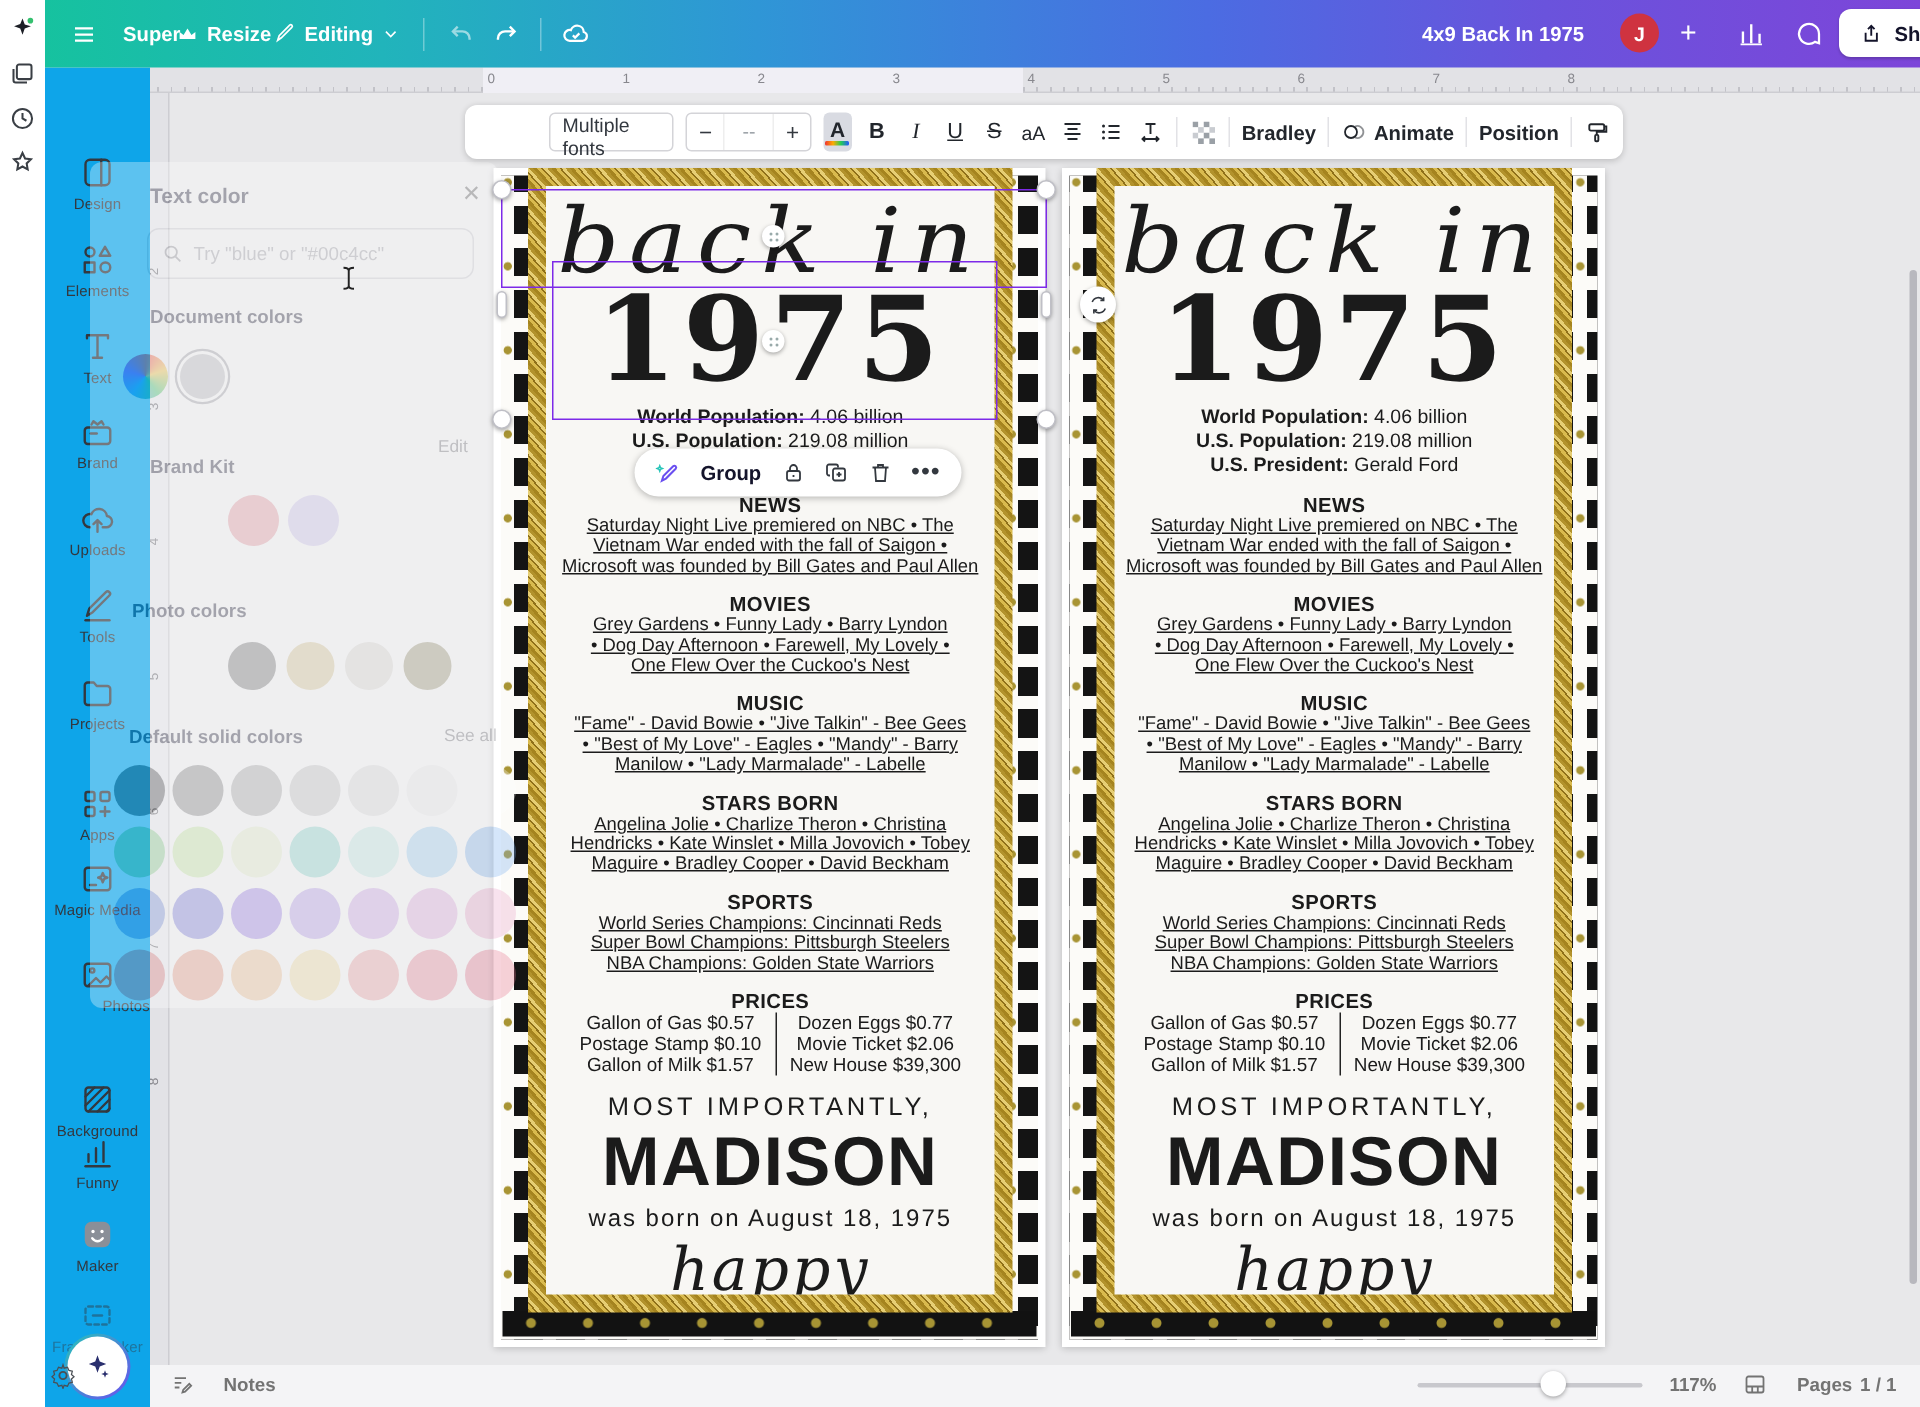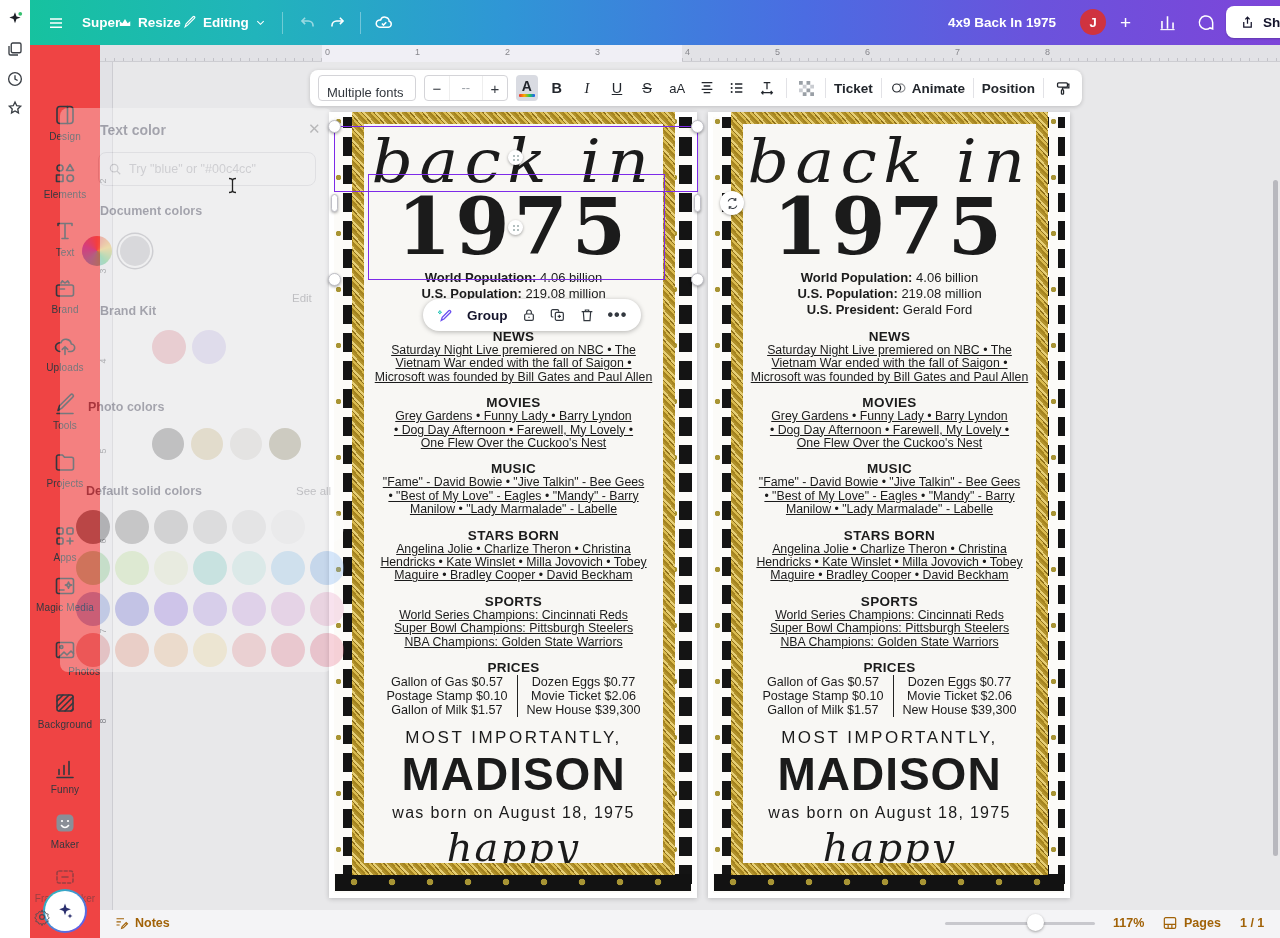--- a/index.html
+++ b/index.html
@@ -16,21 +16,21 @@
   #share-btn { background:#fff; color:#14142b; border-radius:8px; height:32px; padding:0 14px;
     display:flex; align-items:center; gap:8px; font-size:13.5px; font-weight:700; box-shadow:0 1px 2px rgba(0,0,0,.2); }
   #avatar { width:26px; height:26px; border-radius:50%; background:#cf3340; color:#fff; font-size:13px; font-weight:700;
     display:flex; align-items:center; justify-content:center; }
 
   
   #rail { left:0; top:0; width:30px; height:938px; background:#ffffff; z-index:70; }
   .rail-ic { position:absolute; left:6px; width:18px; height:18px; color:#3a3f45; }
 
   
-  #sidebar { left:30px; top:45px; width:70px; height:893px; background:#ef4444; z-index:20; }
+  #sidebar { left:30px; top:45px; width:70px; height:893px; background:#0ea5e9; z-index:20; }
   .sb-item { position:absolute; left:0; width:70px; text-align:center; color:#31363c; }
   .sb-item .ic { width:24px; height:24px; margin:0 auto; display:block; color:#33383f; }
   .sb-item .lb { font-size:10px; margin-top:4px; color:#33383f; letter-spacing:.1px; }
 
   
   #hruler { left:100px; top:45px; width:1180px; height:17px; background:#e2e2e6; border-bottom:1px solid #cdcdd2; z-index:5;
     background-image:repeating-linear-gradient(90deg,#c2c2c8 0 1px,transparent 1px 9px); background-position:222px 13px; background-size:auto 4px; background-repeat:repeat-x; }
   #hruler-hl { left:322px; top:45px; width:360px; height:17px; background:#f0eff5; z-index:6; }
   .hr-num { position:absolute; top:47px; font-size:9px; color:#87878d; z-index:7; }
   #vruler { left:100px; top:62px; width:13px; height:848px; background:#e2e2e6; border-right:1px solid #cdcdd2; z-index:5; }
@@ -82,21 +82,21 @@
   
   #group-bar { left:423px; top:299px; height:32px; background:#fff; border-radius:16px; box-shadow:0 1px 5px rgba(0,0,0,.28);
     display:flex; align-items:center; gap:13px; padding:0 14px; z-index:40; color:#33383f; }
   #group-bar .glabel { font-size:13.5px; font-weight:700; color:#14142b; }
   #group-bar svg { display:block; }
 
   
   #ctxbar { left:310px; top:70px; width:772px; height:36px; background:#fff; border-radius:8px;
     box-shadow:0 1px 4px rgba(0,0,0,.18); display:flex; align-items:center; padding:0 8px; gap:8px; z-index:55; color:#22262c; }
   #font-box { width:112px; height:26px; border:1px solid #d4d4d8; border-radius:4px; font-size:13px; color:#33383f;
-    display:flex; align-items:flex-end; padding:0 8px; }
+    display:flex; align-items:flex-start; padding:0 8px;margin-left:48px; }
   #size-box { height:26px; border:1px solid #d4d4d8; border-radius:4px; display:flex; align-items:center; }
   #size-box .sbtn { width:24px; text-align:center; font-size:15px; color:#33383f; }
   #size-box .sval { width:34px; text-align:center; font-size:13px; color:#9aa0a6; border-left:1px solid #eee; border-right:1px solid #eee; height:100%; line-height:24px; }
   .ct-btn { width:26px; height:26px; border-radius:4px; display:flex; align-items:center; justify-content:center; font-size:14.5px; }
   #color-btn { background:#d9dbe2; flex-direction:column; gap:1px; }
   #color-btn .A { font-size:14px; font-weight:700; line-height:13px; }
   #color-btn .bar { width:16px; height:3px; background:linear-gradient(90deg,#e33,#fa0,#2c5,#25f); border-radius:1px; }
   .ct-txt { font-size:13.5px; font-weight:600; color:#22262c; display:flex; align-items:center; gap:6px; }
   .ct-sep { width:1px; height:20px; background:#e2e2e6; }
   .bold { font-weight:700; } .ital { font-style:italic; font-family:"Liberation Serif",serif; }
@@ -108,21 +108,21 @@
   #ghost .x { position:absolute; left:248px; top:12px; font-size:15px; color:#555; }
   #ghost .search { position:absolute; left:38px; top:44px; width:218px; height:34px; border:1.5px solid #cfcfd4; border-radius:8px;
     display:flex; align-items:center; gap:7px; padding:0 9px; font-size:12.5px; color:#9a9aa0; }
   #ghost .sec { position:absolute; font-size:12.5px; font-weight:700; color:#14142b; }
   #ghost .lnk { position:absolute; font-size:11.5px; color:#6a6a70; }
   .sw { position:absolute; border-radius:50%; }
   .sw.sel { box-shadow:0 0 0 2px #fff,0 0 0 3.5px #9a9aa0; }
 
   
   #bottombar { left:100px; top:910px; width:1180px; height:28px; background:#f4f4f6; z-index:50; color:#3c4043; }
-  .bb-item { position:absolute; font-size:12.5px; font-weight:600; color:#a16207; display:flex; align-items:center; gap:6px; }
+  .bb-item { position:absolute; font-size:12.5px; font-weight:600; color:#737373; display:flex; align-items:center; gap:20px; }
   #zoom-track { position:absolute; left:845px; top:12px; width:150px; height:3px; background:#c8c8cd; border-radius:2px; }
   #zoom-knob { position:absolute; left:927px; top:4px; width:17px; height:17px; background:#fff; border-radius:50%; box-shadow:0 1px 3px rgba(0,0,0,.35); }
 
   #scrollbar { left:1273px; top:180px; width:5px; height:676px; background:#b8b8be; border-radius:3px; z-index:45; }
 
   #ai-btn { left:43px; top:889px; width:44px; height:44px; border-radius:50%; z-index:55;
     background:linear-gradient(135deg,#26c4b8,#6a4ff0); display:flex; align-items:center; justify-content:center; }
   #ai-btn .inner { width:40px; height:40px; border-radius:50%; background:#fff; display:flex; align-items:center; justify-content:center; color:#1c1f26; }
   #gear { left:33px; top:908px; width:18px; height:18px; color:#4a4f55; z-index:56; }
   #cursor { left:227px; top:177px; z-index:80; }
@@ -292,21 +292,21 @@
       <div class="lb">Magic Media</div>
     </div>
     <div class="sb-item" style="top: 593px; text-align: right;">
       <svg viewBox="0 0 24 24" fill="none" stroke="currentColor" stroke-width="1.6" stroke-linecap="round" stroke-linejoin="round" class="ic">
         <rect x="3.5" y="4.5" width="17" height="15" rx="2"></rect>
         <circle cx="8.5" cy="9" r="1.4"></circle>
         <path d="M6 19l5-5 3 3 4-4 2.5 2.5"></path>
       </svg>
       <div class="lb">Photos</div>
     </div>
-    <div class="sb-item" style="top: 646px;">
+    <div class="sb-item" style="top: 676px;">
       <svg viewBox="0 0 24 24" fill="none" stroke="currentColor" stroke-width="1.6" stroke-linecap="round" stroke-linejoin="round" class="ic">
         <rect x="4" y="4" width="16" height="16" rx="2"></rect>
         <path d="M4 10l6-6M4 16L16 4M6 20L20 6M12 20l8-8M18 20l2-2"></path>
       </svg>
       <div class="lb">Background</div>
     </div>
     <div class="sb-item" style="top: 711px;">
       <svg viewBox="0 0 24 24" fill="none" stroke="currentColor" stroke-width="1.6" stroke-linecap="round" stroke-linejoin="round" class="ic">
         <path d="M6 18.5v-5M11 18.5v-9M16 18.5v-13"></path>
         <path d="M4 21.5h16"></path>
@@ -591,21 +591,21 @@
         <rect width="5" height="5" x="5" y="5" fill="#c9ccd1"></rect>
         <rect width="5" height="5" x="15" y="5" fill="#c9ccd1"></rect>
         <rect width="5" height="5" x="0" y="10" fill="#c9ccd1"></rect>
         <rect width="5" height="5" x="10" y="10" fill="#9aa0a6"></rect>
         <rect width="5" height="5" x="5" y="15" fill="#9aa0a6"></rect>
         <rect width="5" height="5" x="15" y="15" fill="#9aa0a6"></rect>
       </svg>
   </div>
   <div class="ct-sep"></div>
   <div class="ct-txt">
-      <span>Ticket</span>
+      <span>Bradley</span>
     </div>
   <div class="ct-sep"></div>
   <div class="ct-txt">
     <svg width="16" height="16" viewBox="0 0 24 24" fill="none" stroke="currentColor" stroke-width="1.8">
         <circle cx="10" cy="12" r="6"></circle>
         <path d="M14 6.5a6 6 0 1 1 0 11" opacity=".5"></path>
       </svg>
     <span>Animate</span>
   </div>
   <div class="ct-sep"></div>

